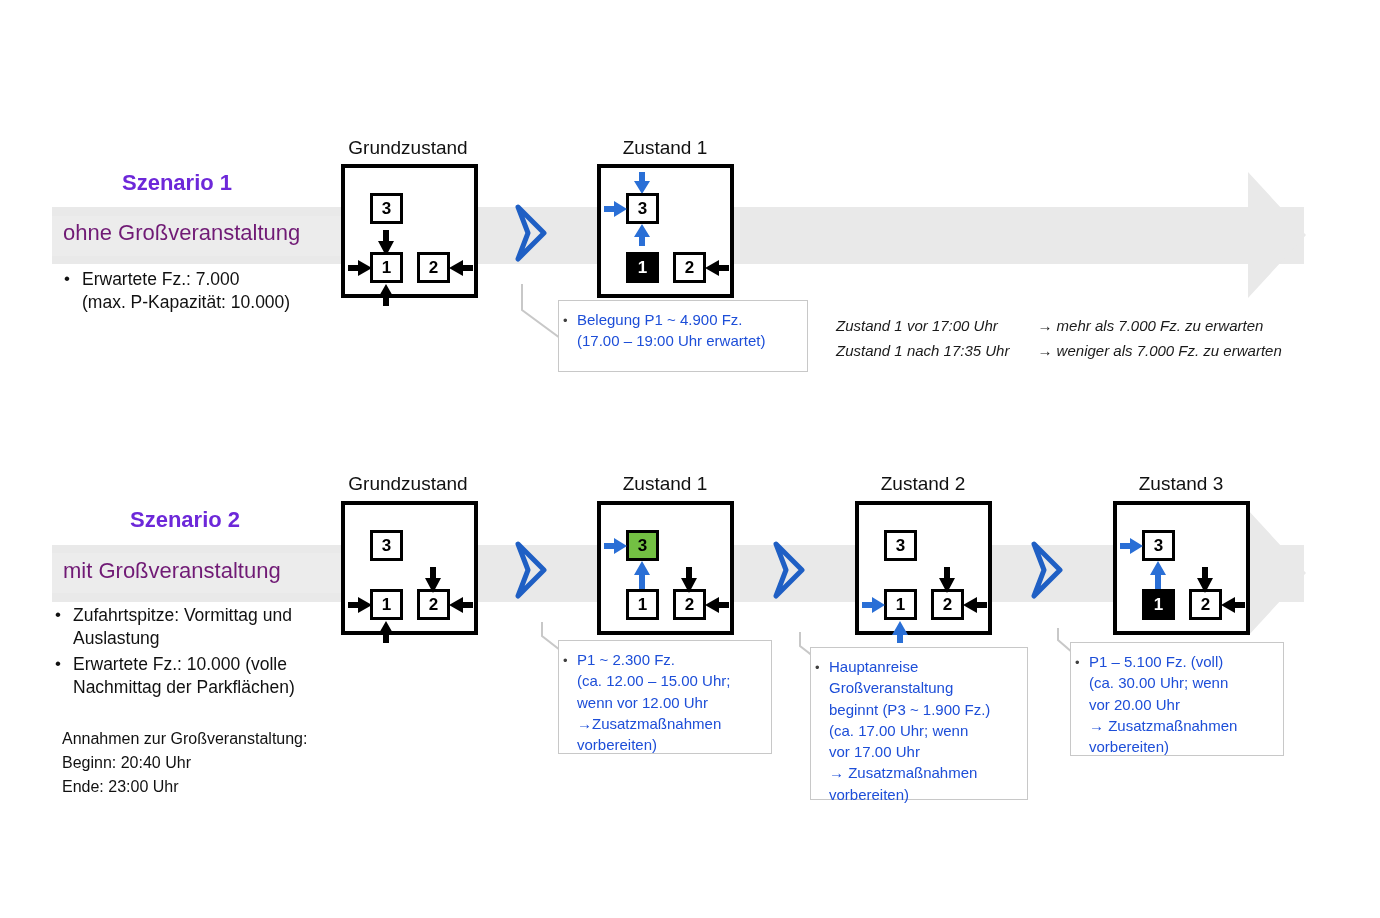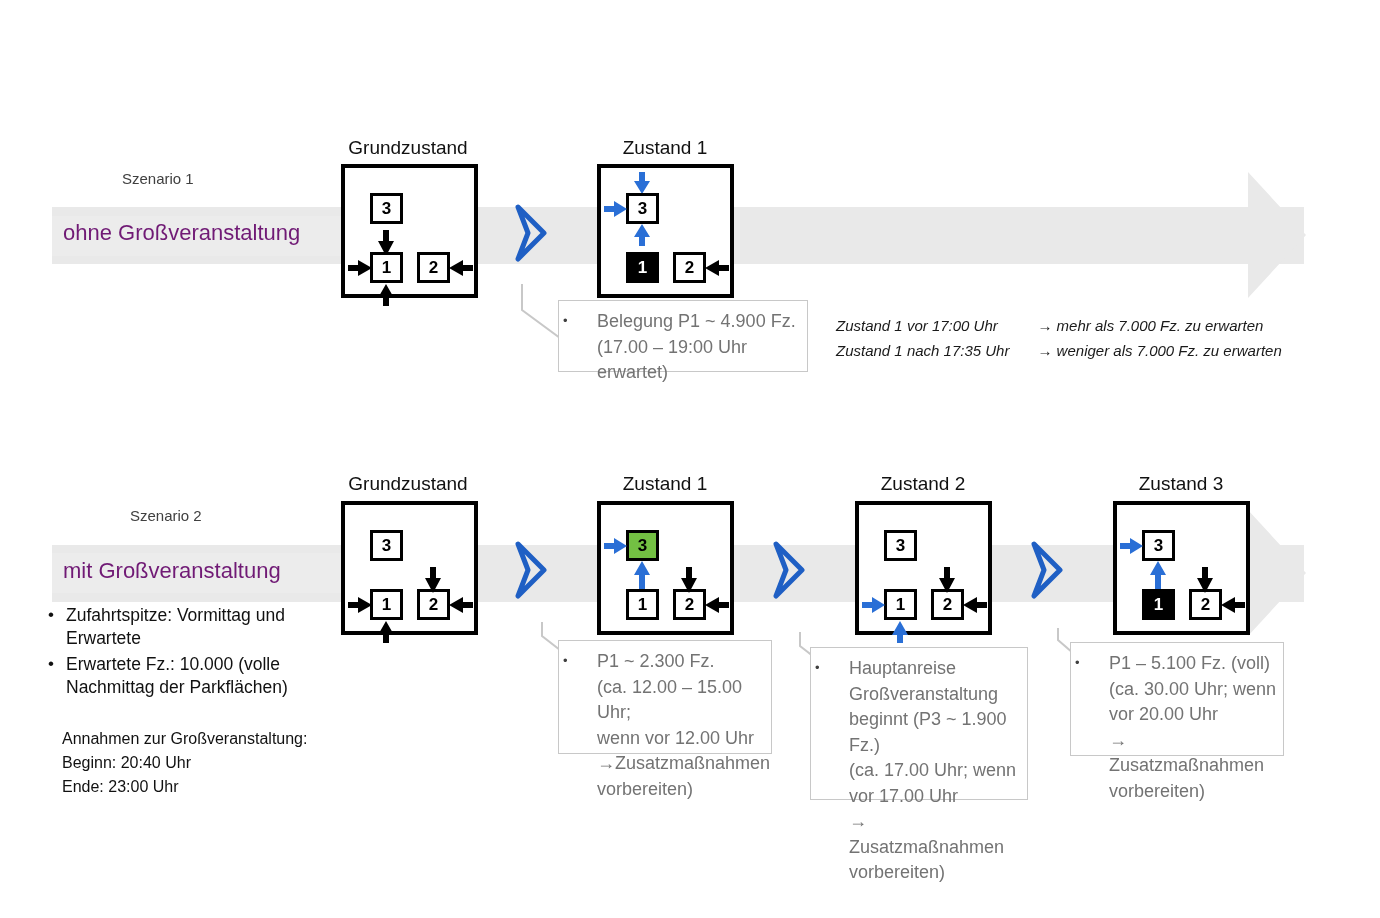--- a/index.html
+++ b/index.html
@@ -12,21 +12,21 @@
 
   
   .band-wrap{position:absolute;}
   .band-body{position:absolute;background:#e9e9e9;}
   .band-head{position:absolute;width:0;height:0;border-style:solid;border-color:transparent;border-left-color:#e9e9e9;}
 
   
   .hl{position:absolute;background:#ececec;}
 
   
-  .scenario-title{position:absolute;font-size:15px;color:#404040;white-space:nowrap;}
+  .scenario-title{position:absolute;font-size:22px;color:#6d28d9;white-space:nowrap;font-weight:bold;}
   .scenario-sub{position:absolute;font-size:22px;color:#701a75;white-space:nowrap;}
   .state-title{position:absolute;font-size:19px;color:#111;white-space:nowrap;text-align:center;}
 
   
   .bullets{position:absolute;font-size:17.5px;line-height:1.33;color:#111;}
   .bullets .li{position:relative;padding-left:26px;margin-bottom:2px;}
   .bullets .li:before{content:"\2022";position:absolute;left:8px;top:0;font-size:17px;}
   .plain{position:absolute;font-size:16px;line-height:1.5;color:#111;}
 
   
@@ -39,41 +39,45 @@
 
   
   .arw{position:absolute;}
   .arw svg{display:block;overflow:visible;}
 
   
   .chev{position:absolute;}
 
   
   .callout{position:absolute;border:1px solid #c8c8c8;background:#ffffff;box-sizing:border-box;}
-  .callout .ct{position:absolute;left:18px;top:8px;right:6px;font-size:18px;line-height:1.42;color:#737373;margin-left:20px;}
+  .callout .ct{position:absolute;left:18px;top:8px;right:6px;font-size:15px;line-height:1.42;color:#1d4ed8;}
   .callout .cb{position:absolute;left:4px;top:12px;font-size:13px;color:#3f3f3f;}
   .leader{position:absolute;}
   .leader svg{display:block;}
 
   
   .note{position:absolute;font-style:italic;font-size:15px;line-height:1.55;color:#1a1a1a;white-space:nowrap;}
 </style>
 </head>
 <body>
 
 <div class="band-wrap">
   <div class="band-body abs" style="left:52px;top:207px;width:1252px;height:57px;"></div>
   <div class="band-head abs" style="left:1248px;top:172px;border-width:63px 0 63px 58px;"></div>
 </div>
 
 <div class="hl" style="left:52px;top:216px;width:330px;height:40px;"></div>
 <div class="scenario-title" style="left:122px;top:170px;">Szenario 1</div>
 <div class="scenario-sub" style="left:63px;top:220px;">ohne Großveranstaltung</div>
 
 <div class="bullets" style="left:56px;top:268px;width:310px;">
+  <div class="li">
+    <span>Erwartete Fz.: 7.000</span><br>
+    <span>(max. P-Kapazität: 10.000)</span>
+  </div>
 </div>
 
 <div class="state-title" style="left:283px;top:137px;width:250px;">Grundzustand</div>
 <div class="state-box" style="left:341px;top:164px;width:137px;height:134px;">
 
   <div class="pbox" style="left:25px;top:25px;width:33px;height:31px;">3</div>
 
   <div class="arw" style="left:30px;top:62px;">
     <svg width="22" height="26" viewBox="0 0 22 26">
         <path d="M11 26 L3 11 L8 11 L8 0 L14 0 L14 11 L19 11 Z" fill="#000"></path>
@@ -173,24 +177,24 @@
 
 <div class="band-wrap">
   <div class="band-body abs" style="left:52px;top:545px;width:1252px;height:57px;"></div>
   <div class="band-head abs" style="left:1248px;top:510px;border-width:63px 0 63px 58px;"></div>
 </div>
 
 <div class="hl" style="left:52px;top:553px;width:330px;height:40px;"></div>
 <div class="scenario-title" style="left:130px;top:507px;">Szenario 2</div>
 <div class="scenario-sub" style="left:63px;top:558px;">mit Großveranstaltung</div>
 
-<div class="bullets" style="left:40px;top:604px;width:320px;">
+<div class="bullets" style="left:47px;top:604px;width:320px;">
   <div class="li">
     <span>Zufahrtspitze: Vormittag und</span><br>
-    <span>Erwartete</span>
+    <span>Auslastung</span>
   </div>
   <div class="li">
     <span>Erwartete Fz.: 10.000 (volle</span><br>
     <span>Nachmittag der Parkflächen)</span>
   </div>
 </div>
 
 <div class="plain" style="left:62px;top:727px;width:320px;">
   <div>Annahmen zur  Großveranstaltung:</div>
   <div>Beginn: 20:40 Uhr</div>

